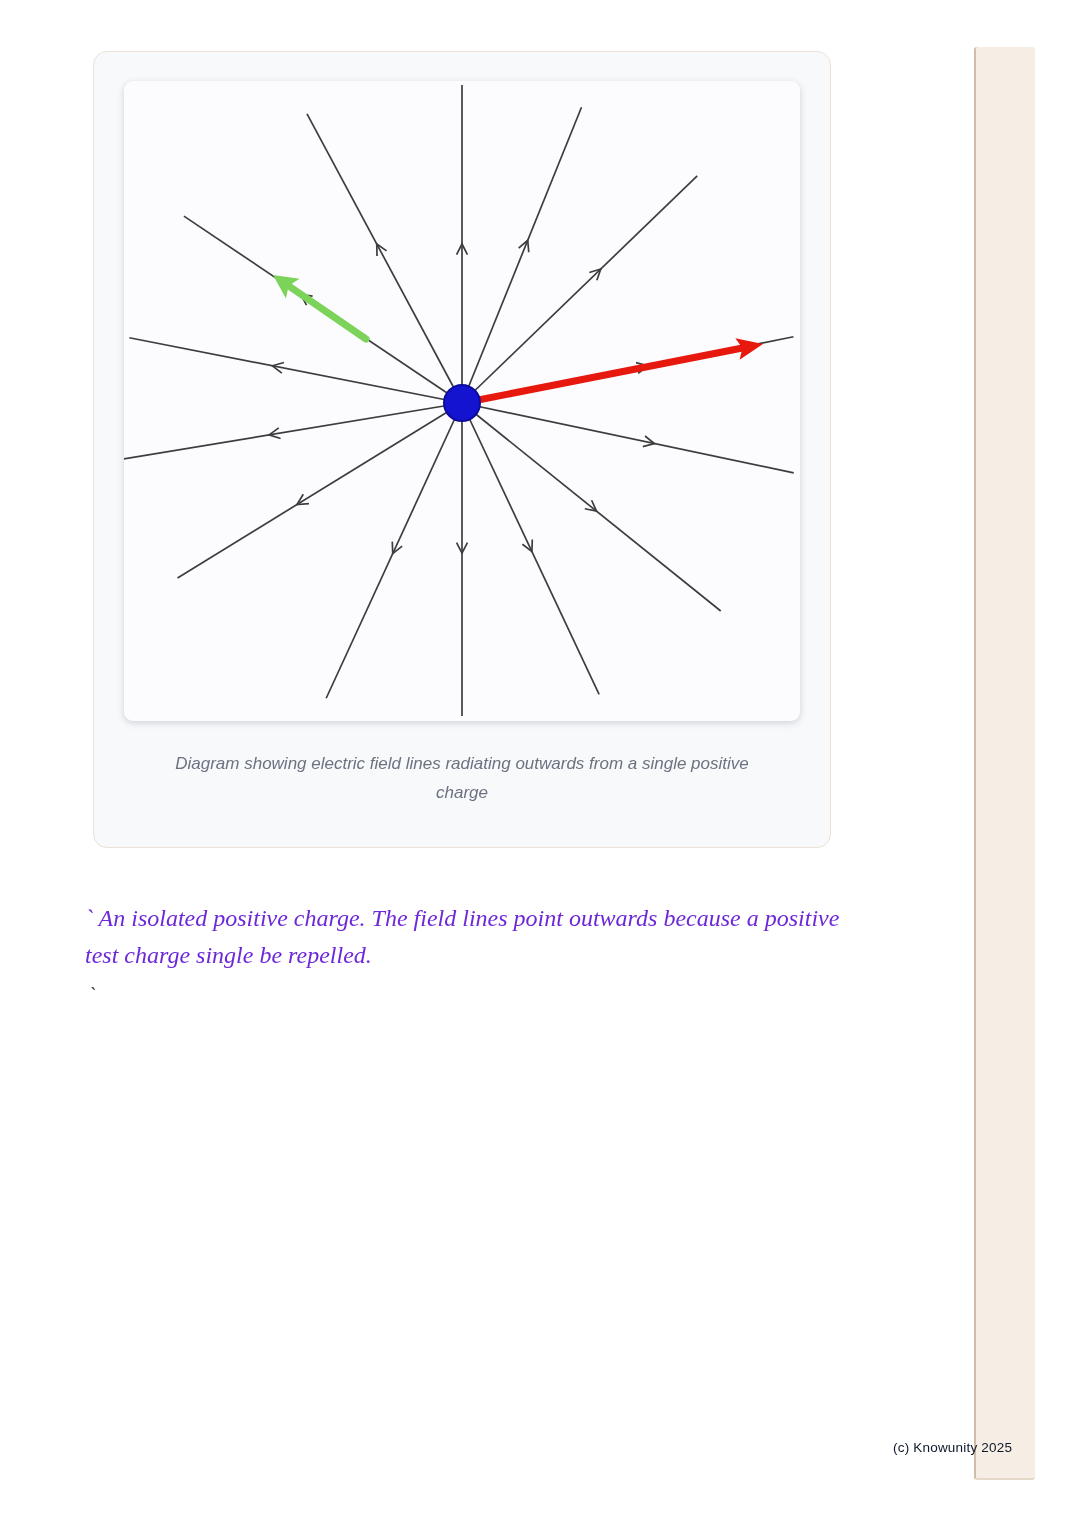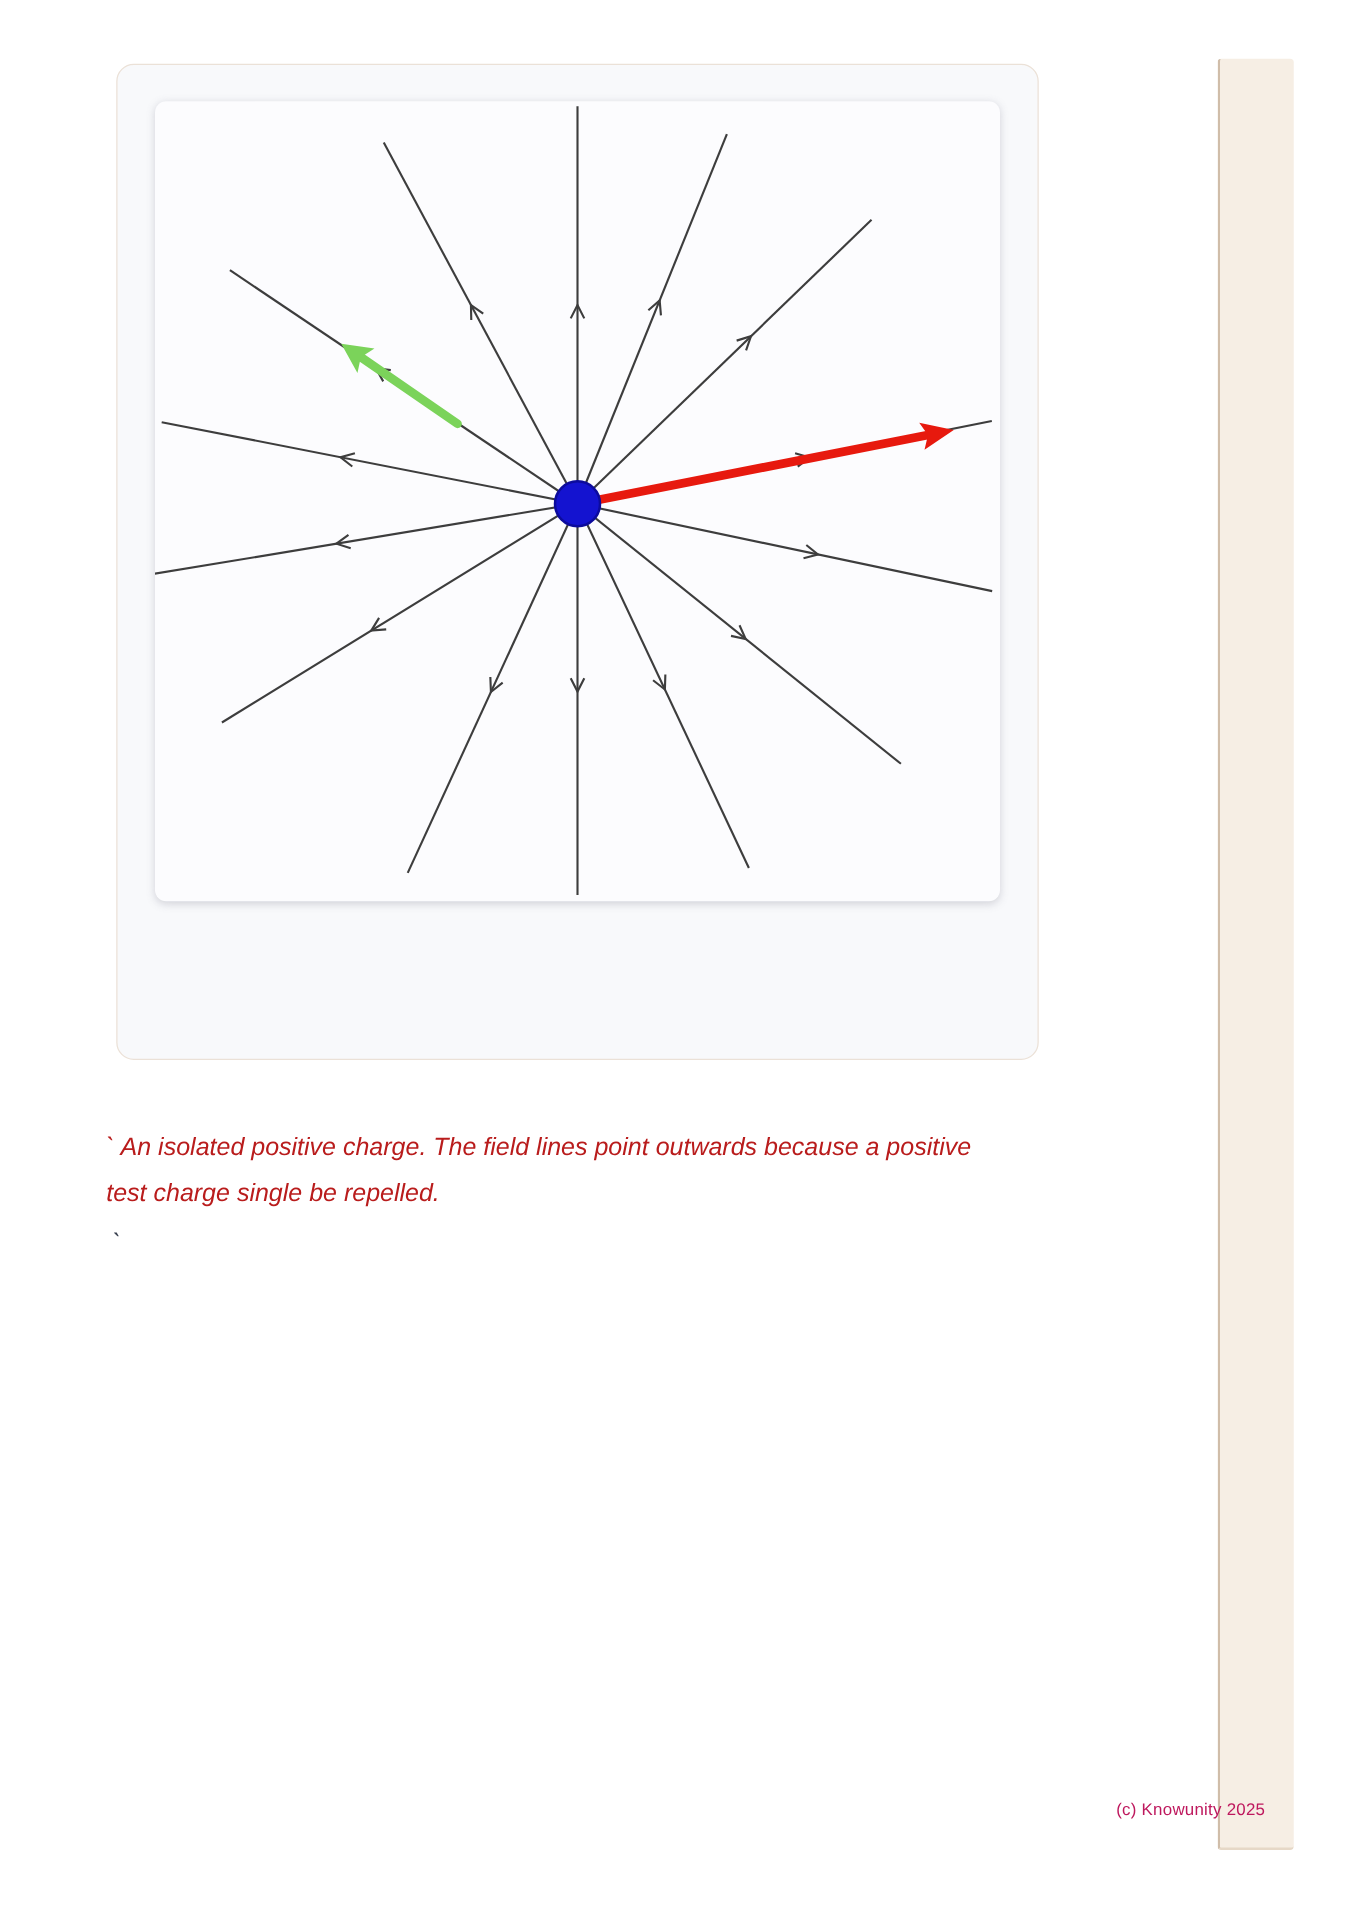--- a/index.html
+++ b/index.html
@@ -18,35 +18,35 @@
   }
   .panel svg{position:absolute;left:0;top:0;}
   .caption{
     position:absolute;left:32px;right:32px;top:697px;
     text-align:center;font-style:italic;font-size:17px;line-height:29px;
     color:#6b7280;
   }
   .caption span{display:block;}
   .body-para{
     position:absolute;left:85px;top:900px;width:780px;
-    font-style:italic;font-size:20px;line-height:37px;color:#b91c1c;
+    font-style:italic;font-size:24px;line-height:37px;color:#6d28d9;font-family:Liberation Serif, serif;
   }
   .body-para span{display:block;}
   .stray{
     position:absolute;left:90px;top:984px;
     font-style:italic;font-size:20px;color:#3a4150;
   }
   .side-strip{
     position:absolute;left:974px;top:47px;width:59px;height:1431px;
     border-left:2px solid #d0bda9;border-bottom:2px solid #e6d8c7;
     border-radius:3px;background:#f6eee4;z-index:1;
   }
   .footer{
     position:absolute;left:893px;top:1440px;font-size:13.5px;
-    color:#be185d;z-index:5;letter-spacing:.2px;
+    color:#0f172a;z-index:5;letter-spacing:.2px;
   }
 </style>
 </head>
 <body>
 
 <div class="card">
   <div class="panel">
     <svg width="676" height="640" viewBox="0 0 676 640">
         <line x1="338" y1="322" x2="338" y2="4" stroke="#3d3d3d" stroke-width="1.7"></line>
         <path d="M 332.56536457545116 173.69881945834396 L 338 163 L 343.4346354245488 173.69881945834396" fill="none" stroke="#3d3d3d" stroke-width="1.7"></path>
@@ -76,20 +76,24 @@
         <path d="M 182.57762326528308 224.10815371738425 L 176.72861300597012 213.63012532524618 L 188.63990591954283 215.08652538260426" fill="none" stroke="#3d3d3d" stroke-width="1.7"></path>
         <line x1="338" y1="322" x2="183.0033491229503" y2="32.93246772268253" stroke="#3d3d3d" stroke-width="1.7"></line>
         <path d="M 253.01801437548943 175.00990489578902 L 252.75184201762266 163.01285724747538 L 262.5971402962286 169.873622642479" fill="none" stroke="#3d3d3d" stroke-width="1.7"></path>
         <line x1="242" y1="258" x2="164.6518843253611" y2="204.77118921315173" stroke="#7bd35a" stroke-width="7" stroke-linecap="round"></line>
         <polygon points="149,194 175.57365759823614,197.72031206375306 164.6518843253611,204.77118921315173 161.96794490793923,217.49111331684077" fill="#7bd35a"></polygon>
         <line x1="344" y1="321" x2="618.3944827978675" y2="267.0512542295718" stroke="#e7190e" stroke-width="7" stroke-linecap="round"></line>
         <polygon points="639,263 615.6104928223735,278.809204723444 618.3944827978675,267.0512542295718 611.366321724727,257.22247241644806" fill="#e7190e"></polygon>
         <circle cx="338" cy="322" r="18" fill="#1413d0" stroke="#0c0b9c" stroke-width="2"></circle>
       </svg>
   </div>
+  <div class="caption">
+    <span>Diagram showing electric field lines radiating outwards from a single positive</span>
+    <span>charge</span>
+  </div>
 </div>
 
 <div class="body-para">
   <span>` An isolated positive charge. The field lines point outwards because a positive</span>
   <span>test charge single be repelled.</span>
 </div>
 
 <div class="stray">`</div>
 
 <div class="side-strip" style="background: rgb(246, 238, 228); border-left-color: rgb(208, 189, 169);"></div>

